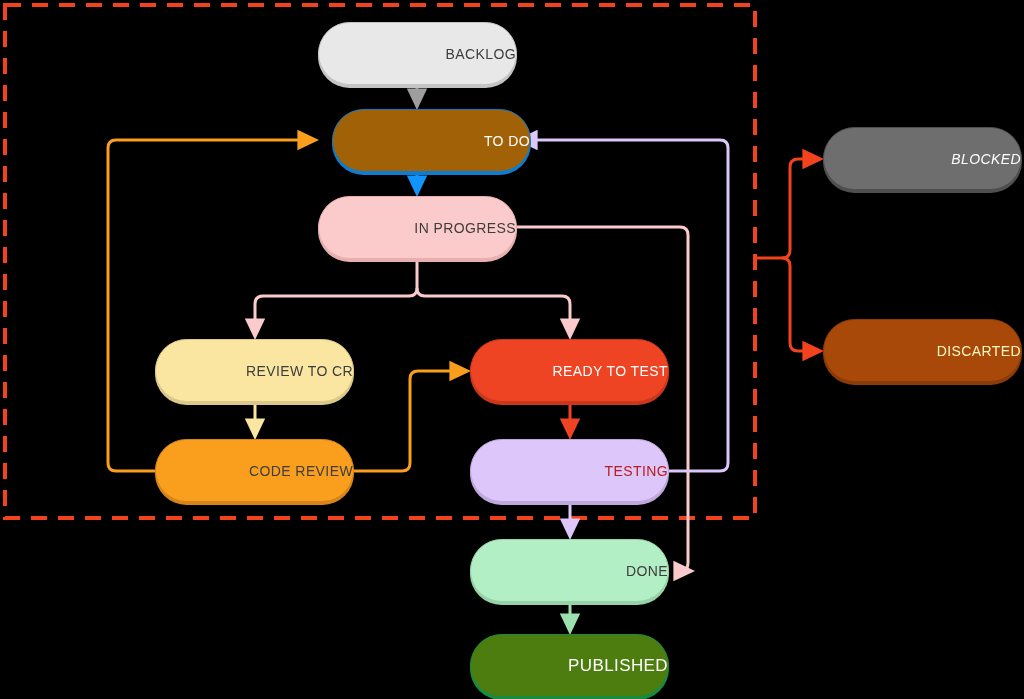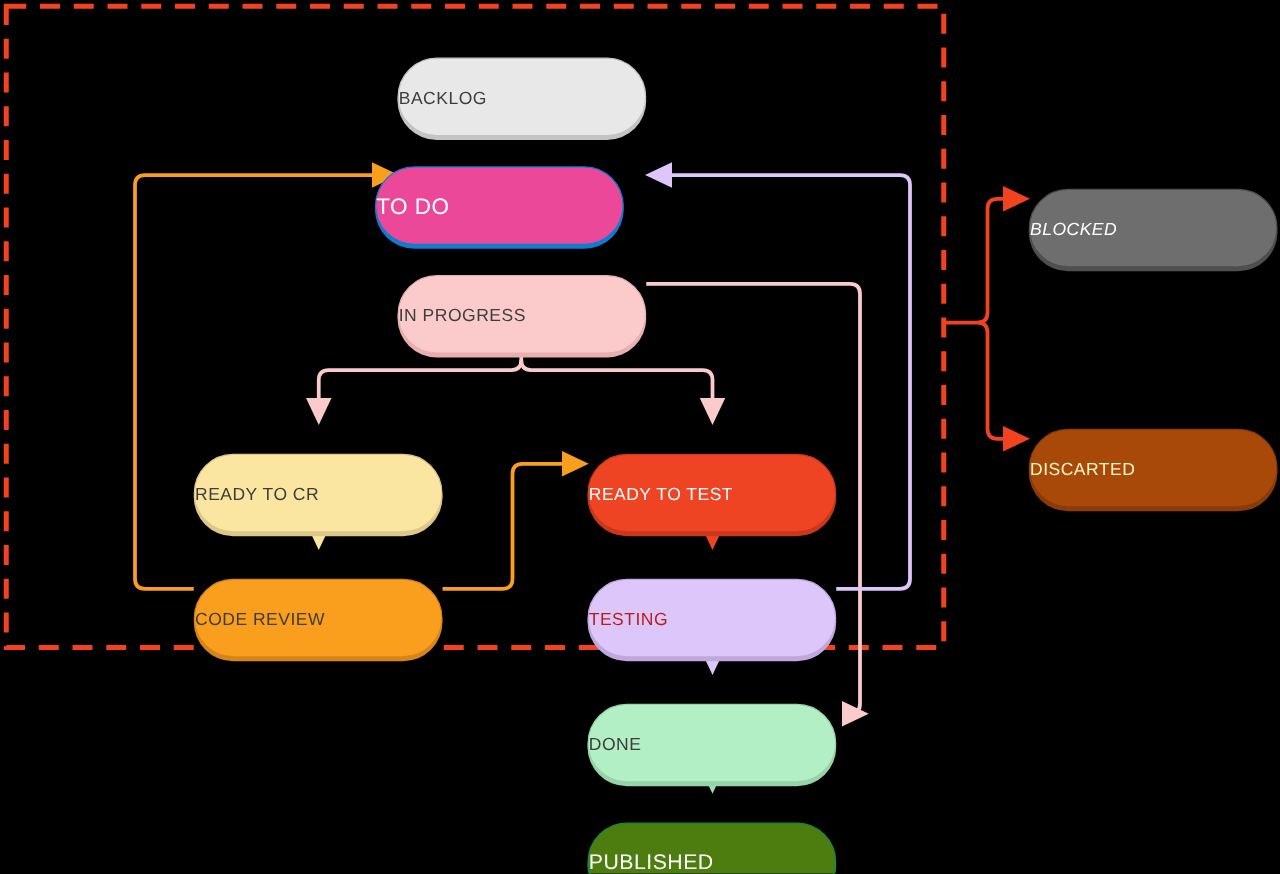--- a/index.html
+++ b/index.html
@@ -19,26 +19,25 @@
     position: absolute;
     left: 0;
     top: 0;
     width: 1024px;
     height: 699px;
   }
   .node {
     position: absolute;
     display: flex;
     align-items: center;
-    justify-content: flex-start;
+    justify-content: flex-end;
     box-sizing: border-box;
     letter-spacing: 0.4px;
     text-align: center;
     user-select: none;
-    margin-top: 24px;
   }
   .node .label {
     display: block;
     line-height: 1;
   }
 </style>
 </head>
 <body>
 
 <div id="stage">
@@ -103,28 +102,28 @@
     <path d="M570,602 L570,626" fill="none" stroke="#9BE0AE" stroke-width="3" marker-end="url(#ah-green)"></path>
 
     <path d="M756,258 L782,258" fill="none" stroke="#F2431E" stroke-width="3"></path>
     <path d="M782,258 Q790,258 790,250 L790,167 Q790,159 798,159 L815,159" fill="none" stroke="#F2431E" stroke-width="3" marker-end="url(#ah-brand)"></path>
     <path d="M782,258 Q790,258 790,266 L790,343 Q790,351 798,351 L815,351" fill="none" stroke="#F2431E" stroke-width="3" marker-end="url(#ah-brand)"></path>
   </svg>
 
   <div class="node" style="left: 318px; top: 22px; width: 199px; height: 63px; background: rgb(232, 232, 232); border: 1px solid rgb(196, 196, 196); border-radius: 31.5px; color: rgb(61, 61, 61); font-size: 14px; box-shadow: rgb(196, 196, 196) 0px 3px 0px;">
     <span class="label">BACKLOG</span>
   </div>
-  <div class="node" style="left: 300px; top: 109px; width: 199px; height: 63px; background: #ec4899; border: 1px solid rgb(13, 124, 209); border-radius: 31.5px; color: rgb(255, 255, 255); font-size: 18px; box-shadow: rgb(13, 124, 209) 0px 3px 0px;">
+  <div class="node" style="left: 332px; top: 109px; width: 199px; height: 63px; background: #a16207; border: 1px solid rgb(13, 124, 209); border-radius: 31.5px; color: rgb(255, 255, 255); font-size: 14px; box-shadow: rgb(13, 124, 209) 0px 3px 0px;">
     <span class="label">TO DO</span>
   </div>
   <div class="node" style="left: 318px; top: 196px; width: 199px; height: 63px; background: rgb(251, 203, 203); border: 1px solid rgb(232, 175, 175); border-radius: 31.5px; color: rgb(61, 61, 61); font-size: 14px; box-shadow: rgb(232, 175, 175) 0px 3px 0px;">
     <span class="label">IN PROGRESS</span>
   </div>
   <div class="node" style="left: 155px; top: 339px; width: 199px; height: 63px; background: rgb(250, 230, 160); border: 1px solid rgb(220, 201, 138); border-radius: 31.5px; color: rgb(61, 61, 61); font-size: 14px; box-shadow: rgb(220, 201, 138) 0px 3px 0px;">
-    <span class="label">READY TO CR</span>
+    <span class="label">REVIEW TO CR</span>
   </div>
   <div class="node" style="left: 470px; top: 339px; width: 199px; height: 63px; background: rgb(239, 68, 35); border: 1px solid rgb(201, 56, 27); border-radius: 31.5px; color: rgb(255, 255, 255); font-size: 14px; box-shadow: rgb(201, 56, 27) 0px 3px 0px;">
     <span class="label">READY TO TEST</span>
   </div>
   <div class="node" style="left: 155px; top: 439px; width: 199px; height: 63px; background: rgb(250, 158, 30); border: 1px solid rgb(214, 133, 26); border-radius: 31.5px; color: rgb(61, 61, 61); font-size: 14px; box-shadow: rgb(214, 133, 26) 0px 3px 0px;">
     <span class="label">CODE REVIEW</span>
   </div>
   <div class="node" style="left: 470px; top: 439px; width: 199px; height: 63px; background: rgb(220, 198, 250); border: 1px solid rgb(191, 168, 222); border-radius: 31.5px; color: #b91c1c; font-size: 14px; box-shadow: rgb(191, 168, 222) 0px 3px 0px;">
     <span class="label">TESTING</span>
   </div>

